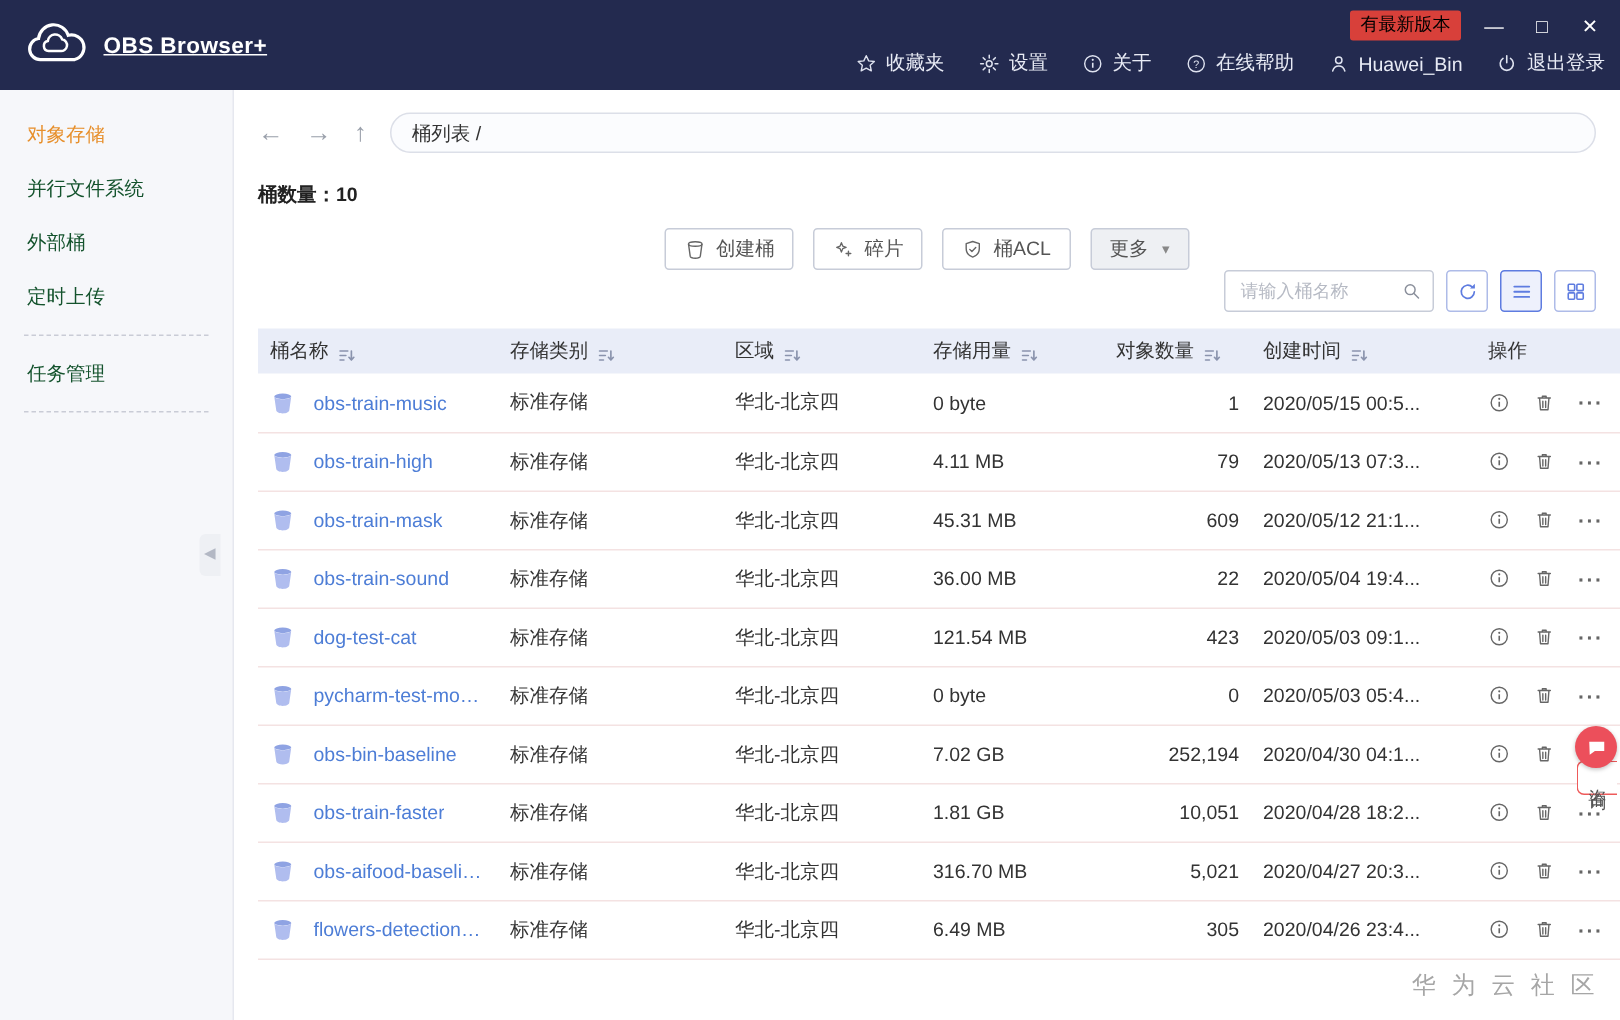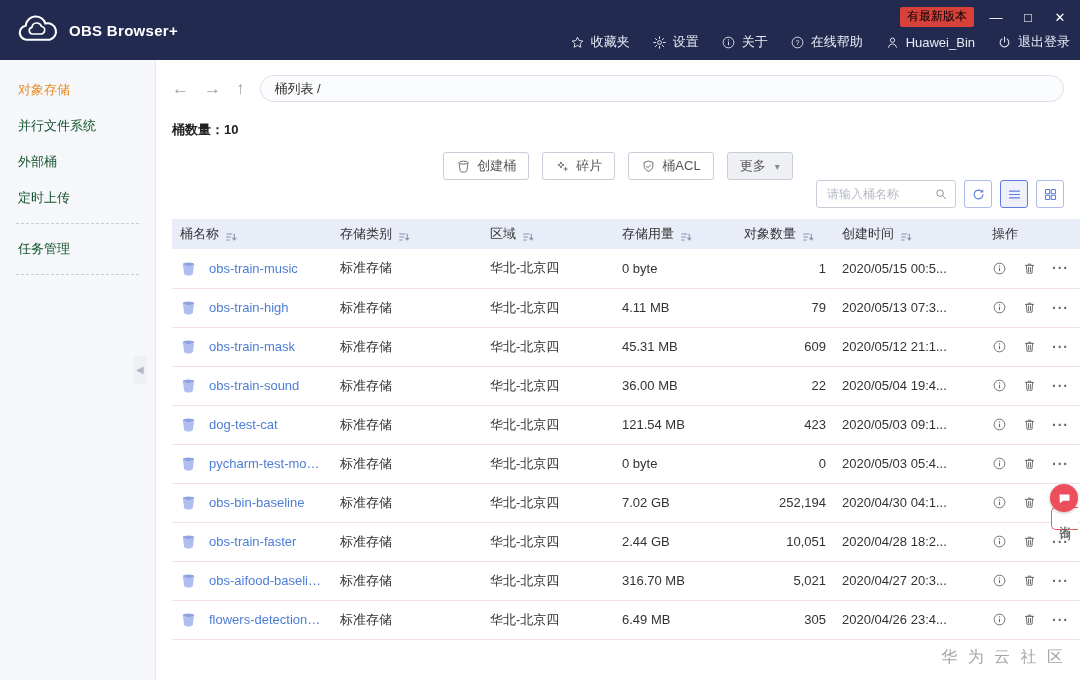--- a/index.html
+++ b/index.html
@@ -4,21 +4,21 @@
 <style>
   * { margin:0; padding:0; box-sizing:border-box; }
   html,body { width:1080px; height:680px; overflow:hidden; }
   body { font-family:"Liberation Sans","DejaVu Sans",sans-serif; font-size:13px; color:#333; background:#fff; }
   .window { position:relative; width:1080px; height:680px; display:flex; flex-direction:column; background:#fff; }
 
   
   .titlebar { height:60px; background:#232a4f; display:flex; justify-content:space-between; align-items:stretch; padding:0 10px 0 14px; flex:0 0 auto; }
   .brand { display:flex; align-items:center; gap:9px; }
   .logo { width:46px; height:30px; color:#fff; display:inline-block; }
-  .app-name { color:#fff; font-weight:bold; font-size:15px; letter-spacing:.3px; }
+  .app-name { color:#fff; font-weight:bold; font-size:15px; letter-spacing:.3px;text-decoration:underline; }
   .tb-right { display:flex; flex-direction:column; justify-content:space-between; padding:7px 0 9px; }
   .tb-top { display:flex; justify-content:flex-end; align-items:center; gap:12px; }
   .badge { background:#d8403a; color:#000000; font-size:12px; padding:1px 7px 2px; border-radius:2px; cursor:pointer; }
   .winbtn { color:#fff; font-size:13px; width:20px; text-align:center; cursor:pointer; line-height:1; }
   .tb-menu { display:flex; align-items:center; gap:22px; color:#e8ebf5; font-size:13px; }
   .menu-item { display:flex; align-items:center; gap:6px; cursor:pointer; white-space:nowrap; }
   .icn { display:inline-block; }
   .icn svg { width:100%; height:100%; display:block; }
   .menu-item .icn { width:15px; height:15px; color:#dfe3f0; }
 
@@ -592,21 +592,21 @@
                       <svg viewBox="0 0 24 24">
                         <ellipse cx="12" cy="6" rx="8" ry="2.6" fill="#8fa3e3"></ellipse>
                         <path d="M4 6c0 1.4 3.6 2.6 8 2.6S20 7.4 20 6l-1.9 13.3c-.2 1.5-2.8 2.7-6.1 2.7s-5.9-1.2-6.1-2.7z" fill="#b0bdef"></path>
                       </svg>
                     </span>
                     <span class="bucket-link">obs-train-faster</span>
                   </div>
                 </td>
                 <td>标准存储</td>
                 <td>华北-北京四</td>
-                <td>2.44 GB</td>
+                <td>1.81 GB</td>
                 <td class="num">10,051</td>
                 <td>2020/04/28 18:2...</td>
                 <td>
                   <div class="ops">
                     <span class="icn">
                       <svg viewBox="0 0 24 24">
                         <circle cx="12" cy="12" r="8.6" fill="none" stroke="currentColor" stroke-width="1.5"></circle>
                         <line x1="12" y1="10.8" x2="12" y2="16.2" stroke="currentColor" stroke-width="1.7"></line>
                         <circle cx="12" cy="7.8" r="1.15" fill="currentColor"></circle>
                       </svg>

